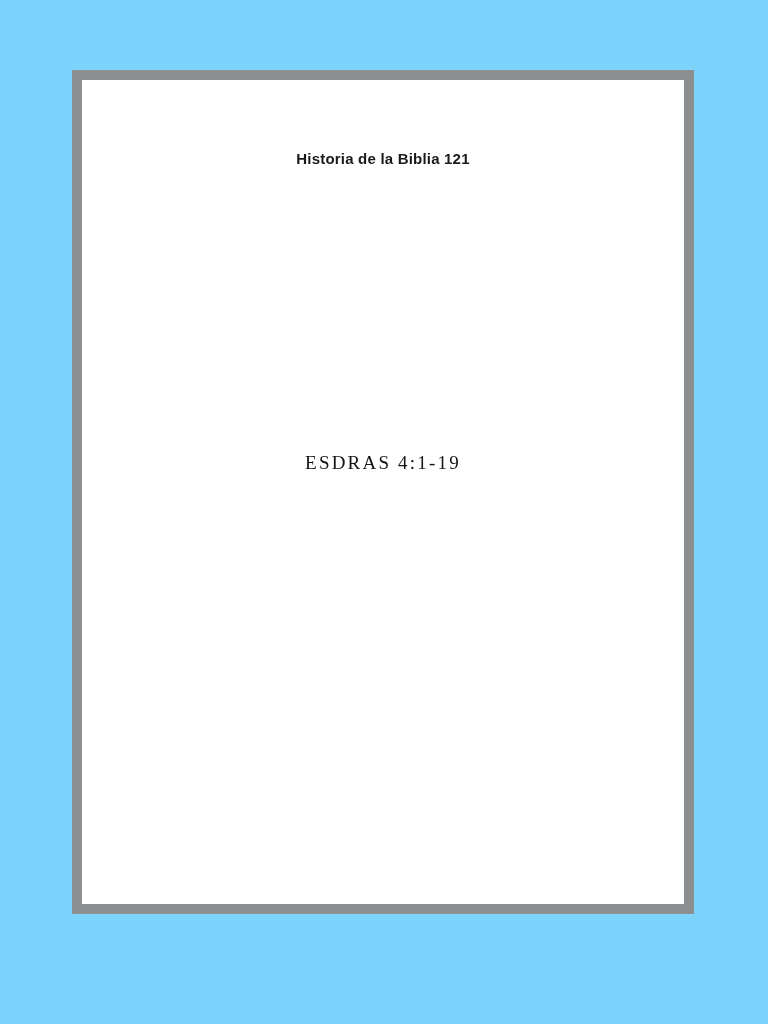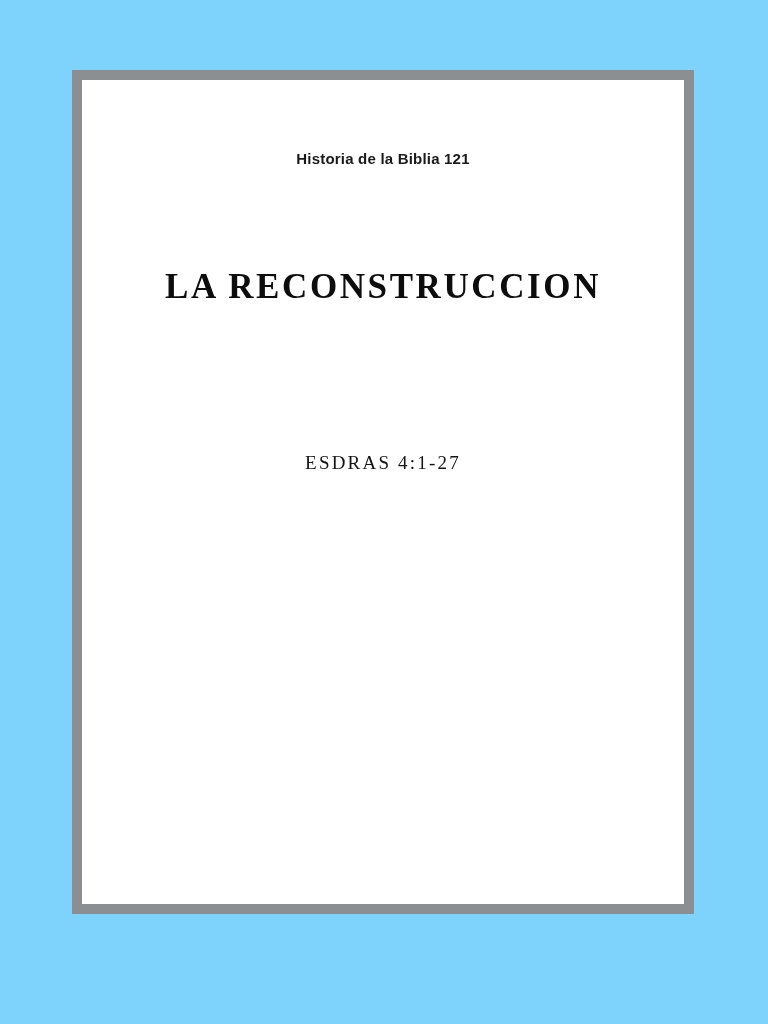--- a/index.html
+++ b/index.html
@@ -89,20 +89,19 @@
 </head>
 <body>
 
 <div class="page">
   <div class="frame">
     <div class="content">
 
       <div class="header-line">Historia de la Biblia  121</div>
 
       <div class="title-block">
-        <div class="title-line">LA RECONSTRUCCION</div>
       </div>
 
-      <div class="reference">ESDRAS 4:1-27</div>
+      <div class="reference">ESDRAS 4:1-19</div>
 
     </div>
   </div>
 </div>
 
 </body></html>

